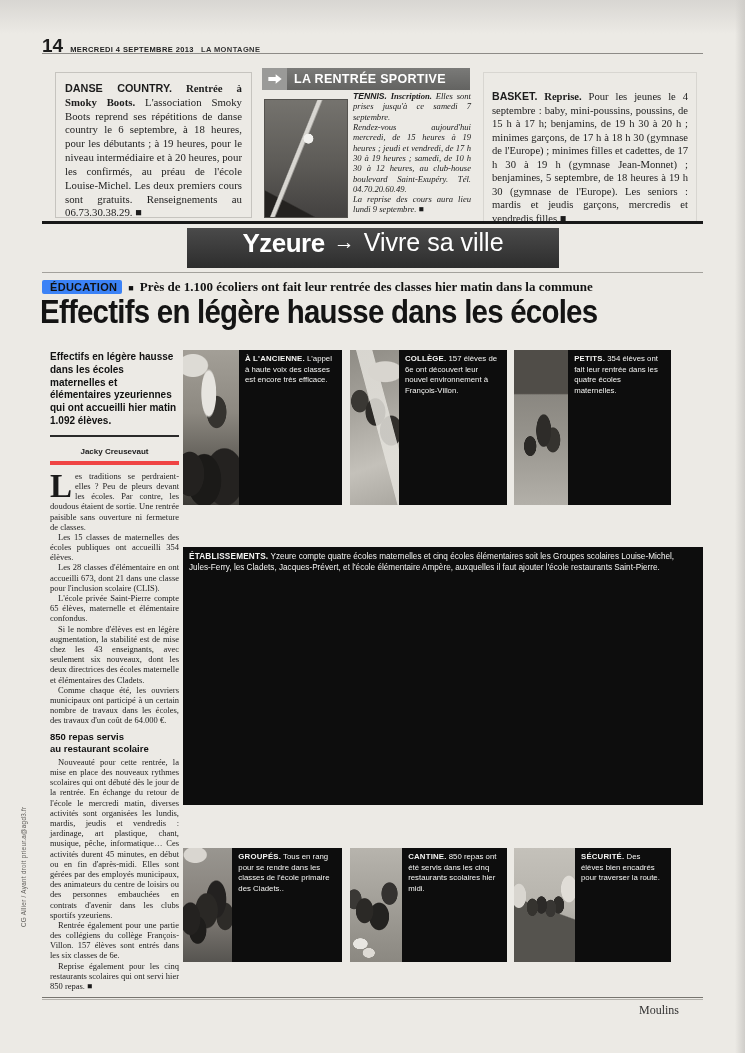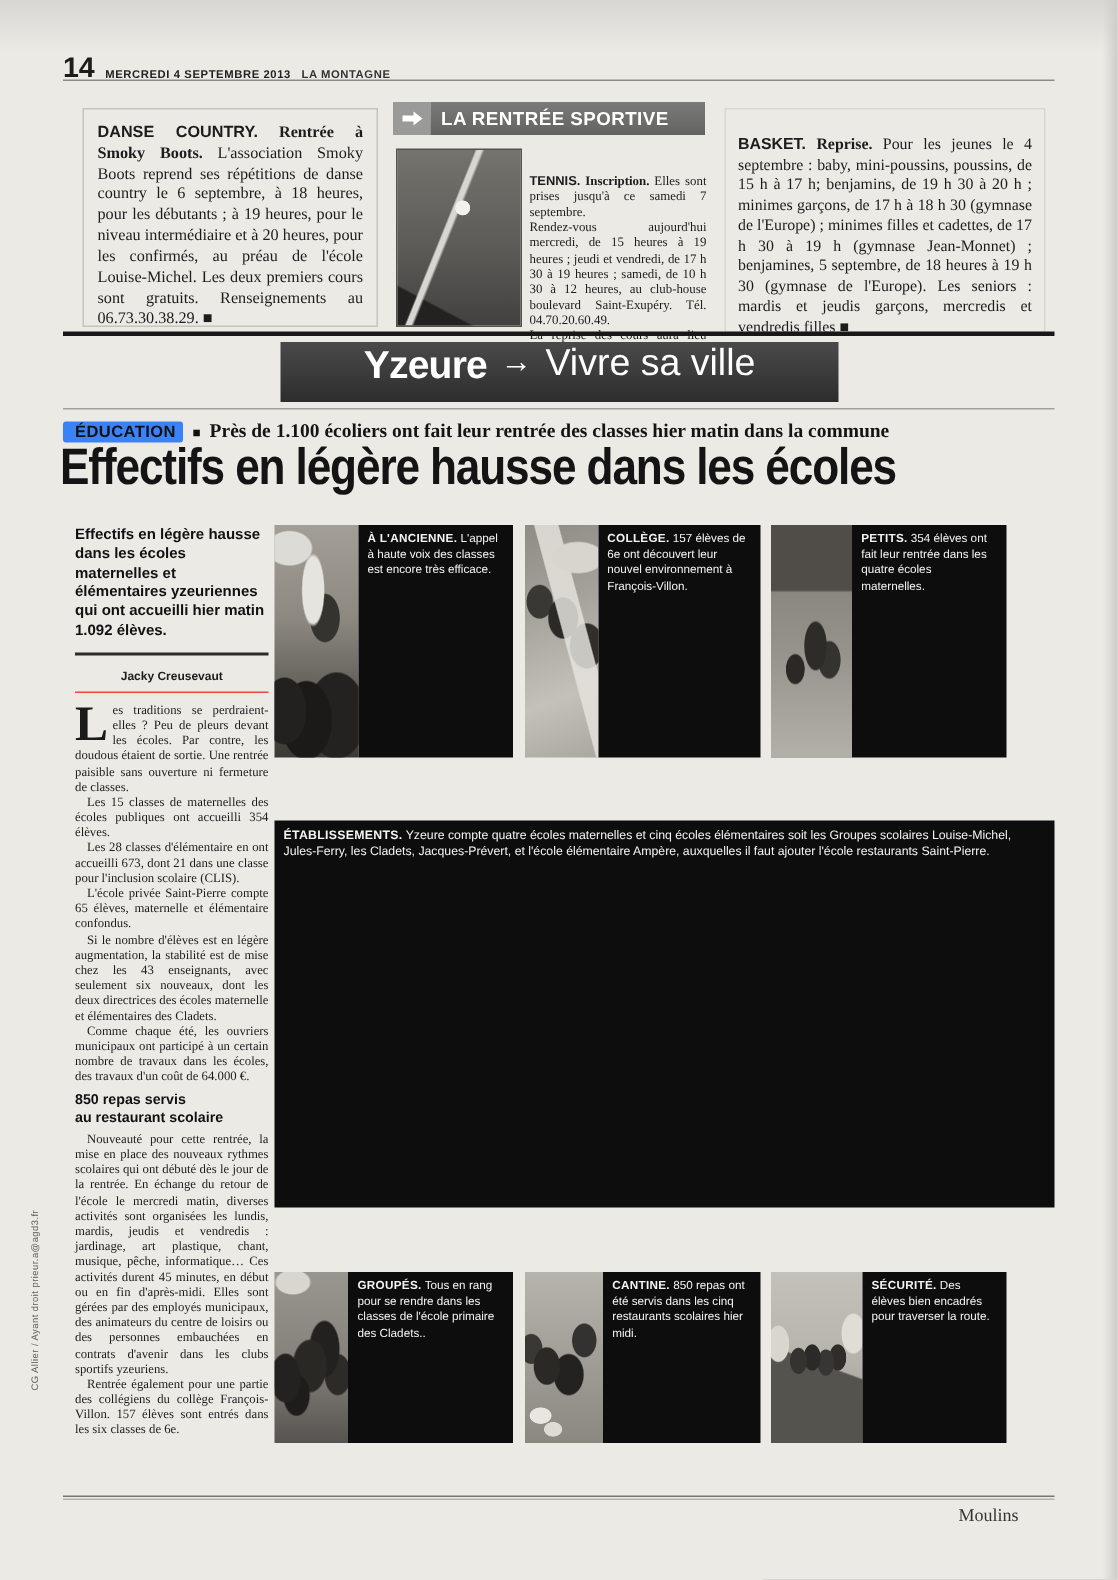--- a/index.html
+++ b/index.html
@@ -29,21 +29,21 @@
   .sp-arrow{width:25px;background:#9a9a98;display:flex;align-items:center;justify-content:center;}
   .sp-title{flex:1;background:linear-gradient(180deg,#7a7a78,#636361);color:#fff;
     font-family:"Liberation Sans",sans-serif;font-weight:bold;font-size:12.5px;
     display:flex;align-items:center;padding-left:7px;letter-spacing:.3px;}
   .tennis-photo{position:absolute;left:264px;top:99px;width:84px;height:119px;border:1px solid #55534f;box-sizing:border-box;
     background:
       radial-gradient(7px 7px at 53% 33%,#f2f1ee 68%,rgba(0,0,0,0) 74%),
       linear-gradient(112deg,rgba(0,0,0,0) 40%,#d8d6d1 41% 43.5%,rgba(0,0,0,0) 45%),
       linear-gradient(28deg,#242220 0 16%,rgba(0,0,0,0) 17%),
       linear-gradient(180deg,#75736e 0%,#5d5b57 55%,#434140 100%);}
-  .tennis-text{position:absolute;left:353px;top:115px;width:118px;font-size:8.6px;line-height:1.2;text-align:justify;}
+  .tennis-text{position:absolute;left:353px;top:91px;width:118px;font-size:8.6px;line-height:1.2;text-align:justify;font-style:italic;}
   .tennis-text p{margin:0;}
   .tennis-text .k{font-family:"Liberation Sans",sans-serif;font-weight:bold;}
   .tennis-text .lead{font-weight:bold;}
 
   
   .rule-thick{position:absolute;left:42px;top:221px;width:661px;height:3px;background:#181818;}
   .banner{position:absolute;left:187px;top:228px;width:372px;height:40px;
     background:linear-gradient(180deg,#4a4a4a,#2d2d2d);display:flex;align-items:flex-start;justify-content:center;gap:9px;
     font-family:"Liberation Sans",sans-serif;color:#fff;}
   .banner .town{font-size:26px;font-weight:bold;letter-spacing:-.5px;}
@@ -57,21 +57,21 @@
     font-size:11px;letter-spacing:.3px;padding:1px 5px 1px 8px;border-radius:2px;color:#111;}
   .kicker .sq{font-size:9px;color:#111;}
   .kicker .kt{font-size:13px;font-weight:bold;color:#141414;}
   .headline{position:absolute;left:40px;top:292px;width:700px;
     font-family:"Liberation Sans",sans-serif;font-weight:bold;font-size:31px;letter-spacing:-.8px;
     color:#141414;transform:scale(.95,1.1);transform-origin:left top;white-space:nowrap;}
 
   
   .col{position:absolute;left:50px;top:351px;width:129px;}
   .standfirst{font-family:"Liberation Sans",sans-serif;font-weight:bold;font-size:10px;line-height:1.28;color:#111;}
-  .byline-block{margin-top:7px;border-top:2px solid #2a2a2a;border-bottom:1px solid #ef4444;
+  .byline-block{margin-top:7px;border-top:2px solid #2a2a2a;border-bottom:4px solid #ef4444;
     text-align:center;padding:3px 0 3px;margin-bottom:6px;}
   .byline{font-family:"Liberation Sans",sans-serif;font-weight:bold;font-size:8px;}
   .body p{margin:0;font-size:8.5px;line-height:1.2;text-align:justify;}
   .body p.ind{text-indent:8px;}
   .dropcap{float:left;font-size:33px;line-height:.8;font-weight:bold;margin:2px 3px 0 0;color:#1a1a1a;}
   .crosshead{font-family:"Liberation Sans",sans-serif;font-weight:bold;font-size:9.5px;line-height:1.18;
     margin:6px 0 3px;white-space:pre-line;color:#111;}
 
   
   .fig{position:absolute;display:flex;}
@@ -238,20 +238,21 @@
       <p><span class="dropcap">L</span><span>es traditions se perdraient-elles ? Peu de pleurs devant les écoles. Par contre, les doudous étaient de sortie. Une rentrée paisible sans ouverture ni fermeture de classes.</span></p>
       <p class="ind">Les 15 classes de maternelles des écoles publiques ont accueilli 354 élèves.</p>
       <p class="ind">Les 28 classes d'élémentaire en ont accueilli 673, dont 21 dans une classe pour l'inclusion scolaire (CLIS).</p>
       <p class="ind">L'école privée Saint-Pierre compte 65 élèves, maternelle et élémentaire confondus.</p>
       <p class="ind">Si le nombre d'élèves est en légère augmentation, la stabilité est de mise chez les 43 enseignants, avec seulement six nouveaux, dont les deux directrices des écoles maternelle et élémentaires des Cladets.</p>
       <p class="ind">Comme chaque été, les ouvriers municipaux ont participé à un certain nombre de travaux dans les écoles, des travaux d'un coût de 64.000 €.</p>
       <div class="crosshead">850 repas servis
 au restaurant scolaire</div>
       <p class="ind">Nouveauté pour cette rentrée, la mise en place des nouveaux rythmes scolaires qui ont débuté dès le jour de la rentrée. En échange du retour de l'école le mercredi matin, diverses activités sont organisées les lundis, mardis, jeudis et vendredis : jardinage, art plastique, chant, musique, pêche, informatique… Ces activités durent 45 minutes, en début ou en fin d'après-midi. Elles sont gérées par des employés municipaux, des animateurs du centre de loisirs ou des personnes embauchées en contrats d'avenir dans les clubs sportifs yzeuriens.</p>
       <p class="ind">Rentrée également pour une partie des collégiens du collège François-Villon. 157 élèves sont entrés dans les six classes de 6e.</p>
+      <p class="ind">Reprise également pour les cinq restaurants scolaires qui ont servi hier 850 repas. ■</p>
     </div>
   </div>
 
   <figure class="fig f-r1 fx1" style="margin:0">
     <div class="ph sc-anc"></div>
     <figcaption class="cap">
       <b>À L'ANCIENNE.</b>
       <span>L'appel à haute voix des classes est encore très efficace.</span>
     </figcaption>
   </figure>

